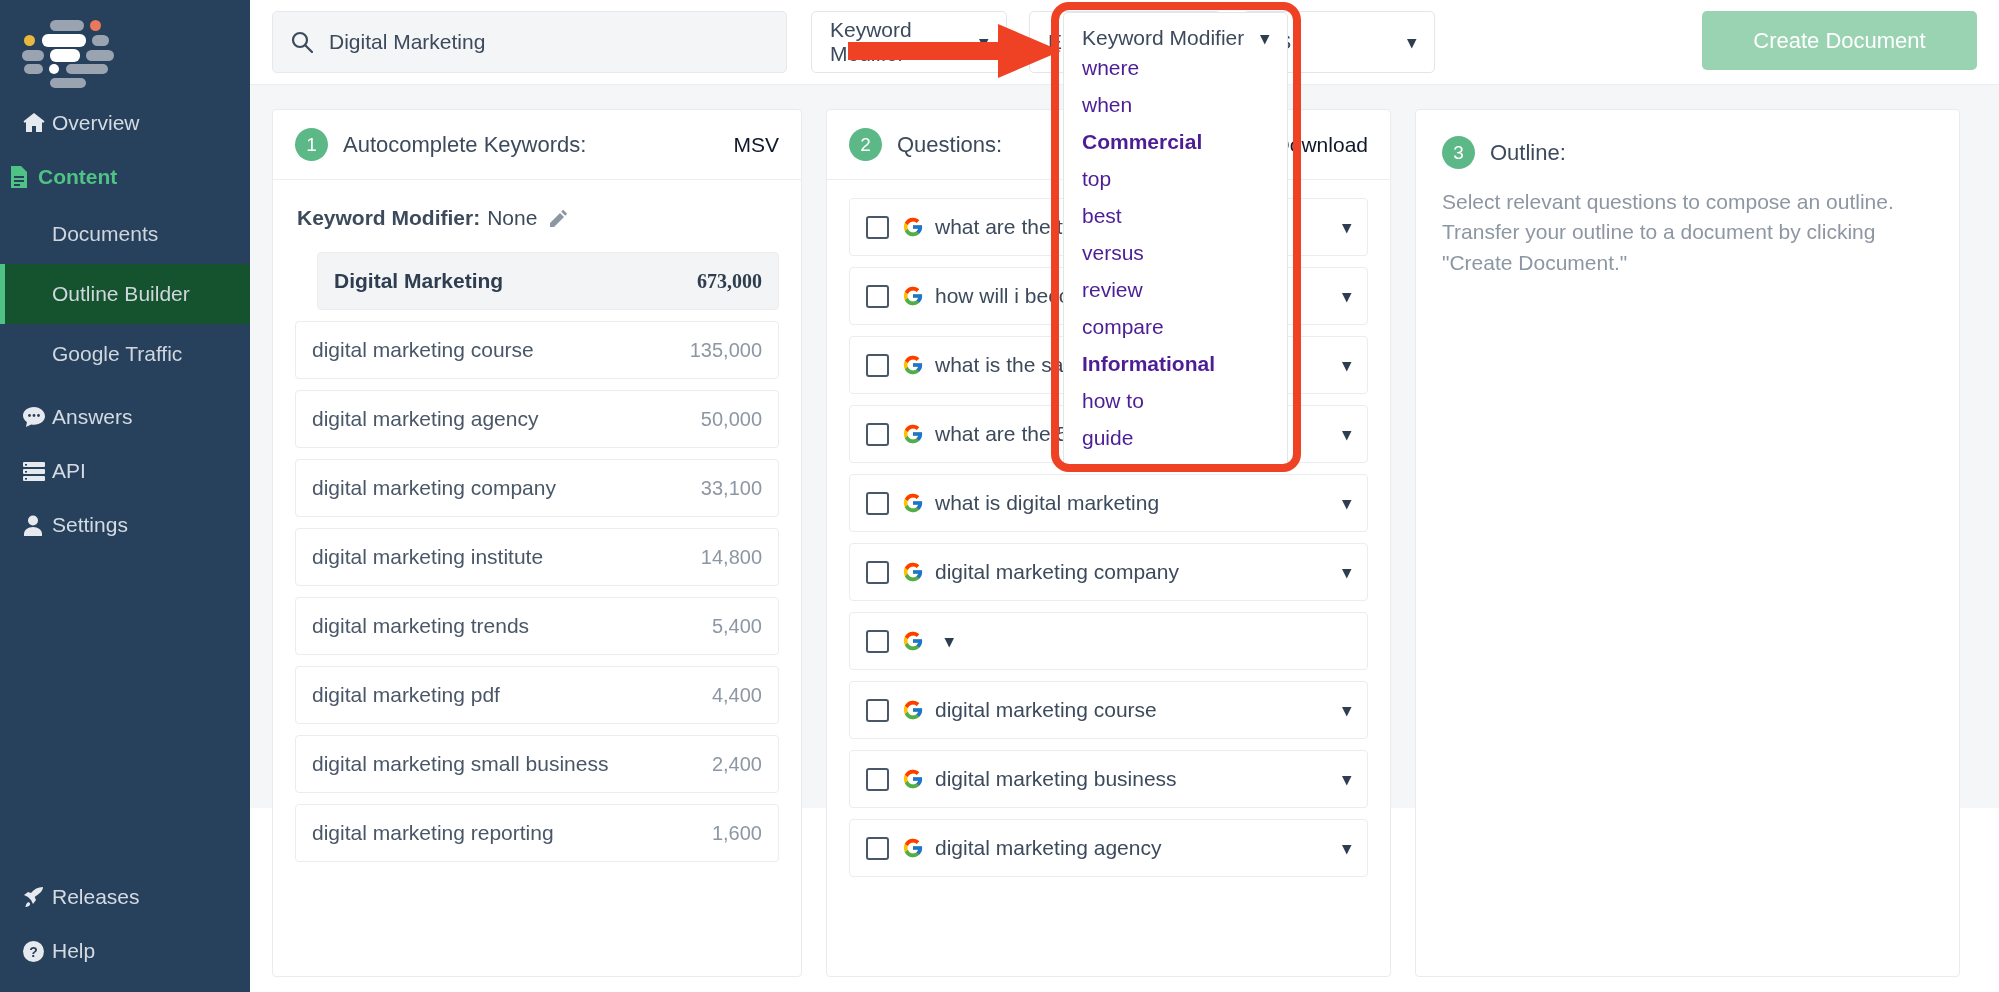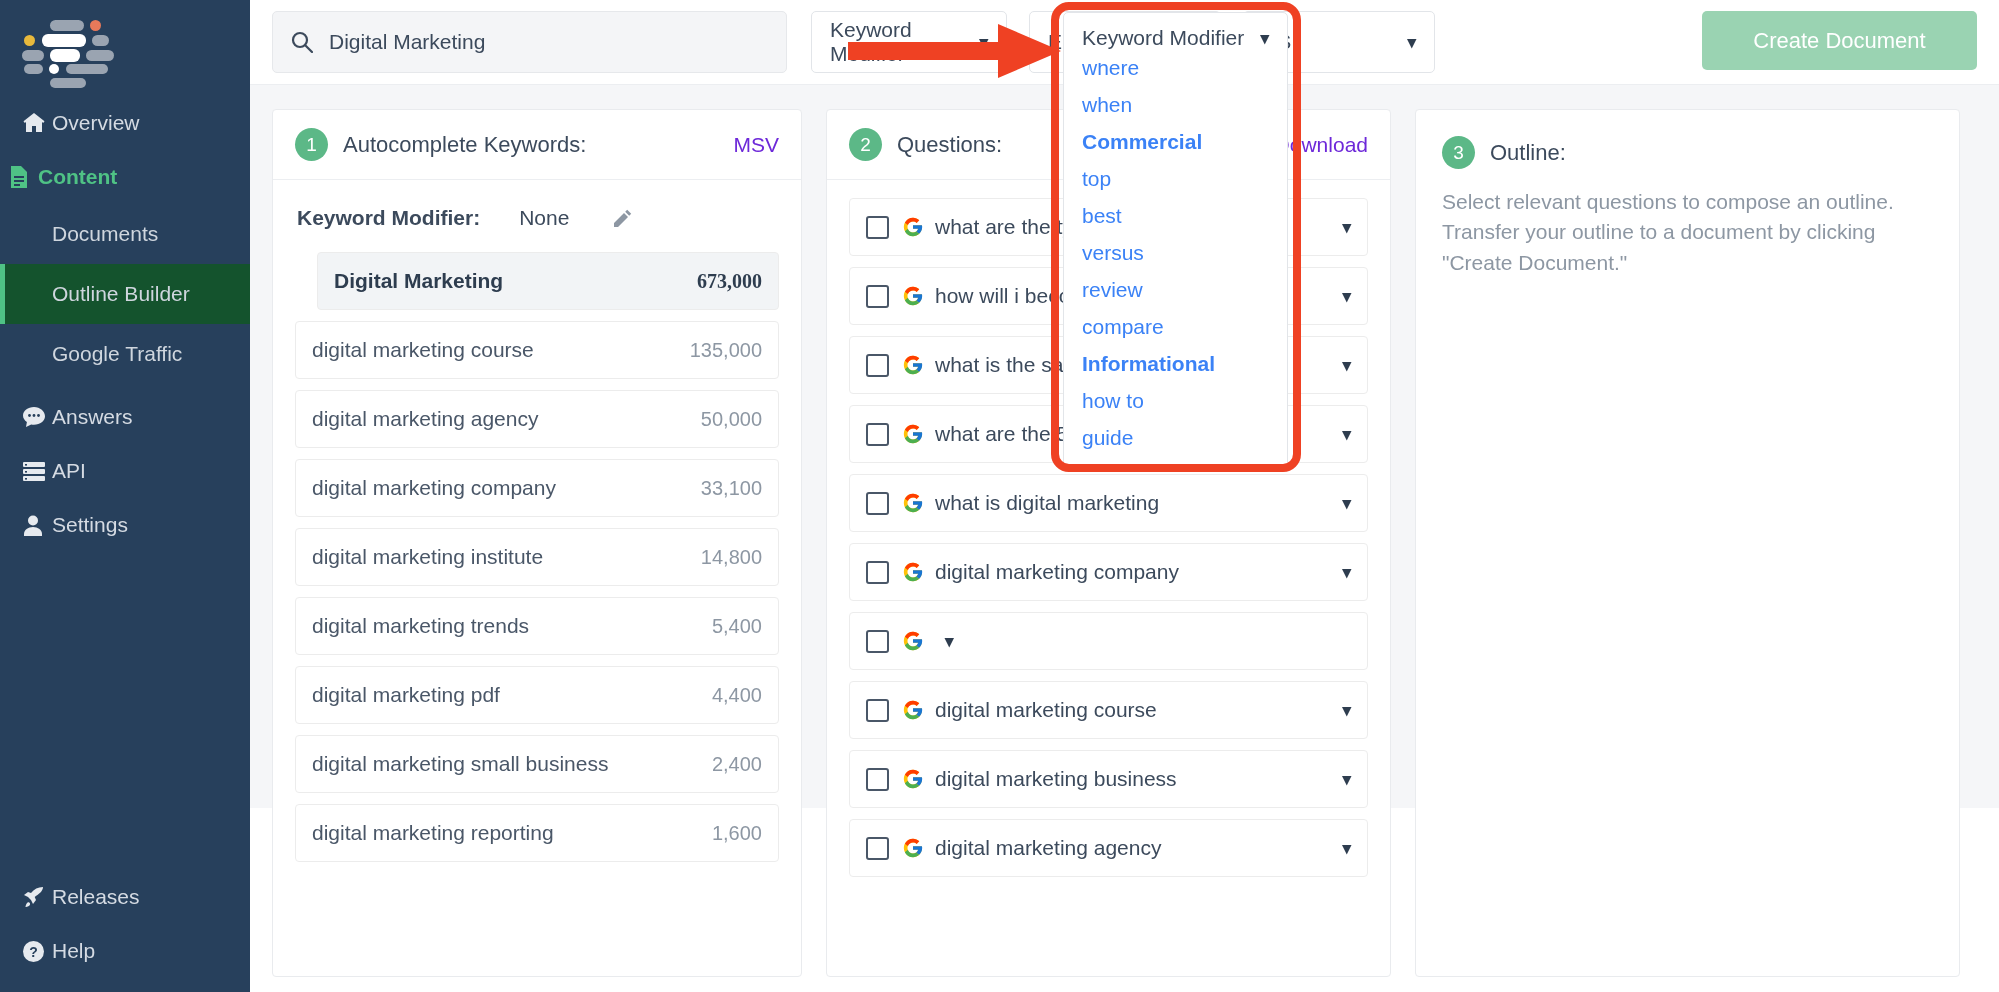--- a/index.html
+++ b/index.html
@@ -100,25 +100,25 @@
     justify-content: space-between;
   }
   .panel-head-left { display: flex; align-items: center; }
   .step {
     width: 33px; height: 33px; border-radius: 50%;
     background: #5cb887; color: #fff; font-size: 19px;
     display: flex; align-items: center; justify-content: center;
     margin-right: 15px; flex: 0 0 33px;
   }
   .panel-title { font-size: 22px; color: #3c4a5c; }
-  .panel-action { font-size: 21px; color: #6d28d9; cursor: pointer; text-align: right; }
+  .panel-action { font-size: 21px; color: #0f172a; cursor: pointer; text-align: right; }
 
   .panel-body { flex: 1; padding: 18px 22px 0 22px; overflow: hidden; position: relative; }
 
-  .kw-modifier { font-size: 21px; color: #3c4a5c; margin: 8px 0 22px 2px; display: flex; align-items: center; gap: 32px; }
+  .kw-modifier { font-size: 21px; color: #3c4a5c; margin: 8px 0 22px 2px; display: flex; align-items: center; }
   .kw-modifier b { font-weight: bold; }
   .pencil { margin-left: 12px; cursor: pointer; display: inline-flex; }
 
   .kw-row {
     height: 58px; border: 1px solid #ececec; border-radius: 4px;
     display: flex; align-items: center; justify-content: space-between;
     padding: 0 16px; margin-bottom: 11px; font-size: 21px; color: #4a5768;
     cursor: pointer; background: #fff;
   }
   .kw-row.sel { background: #f2f4f6; font-weight: bold; color: #2e3d4f; }
@@ -148,21 +148,21 @@
     position: absolute; left: 813px; top: 12px;
     width: 225px; height: 460px;
     background: #ffffff; border: 1px solid #e2e5e9; border-radius: 5px;
     z-index: 40; overflow: hidden;
   }
   .dd-head {
     height: 50px; display: flex; align-items: center; justify-content: space-between;
     padding: 0 18px; font-size: 21px; color: #3c4a5c;
   }
   .dd-list { padding: 0 18px; }
-  .dd-item { font-size: 21px; color: #3b82f6; line-height: 37px; cursor: pointer; white-space: nowrap; }
+  .dd-item { font-size: 21px; color: #4c1d95; line-height: 37px; cursor: pointer; white-space: nowrap; }
   .dd-item.group { font-weight: bold; }
   .dd-clip { position: absolute; top: 50px; left: 0; right: 0; bottom: 0; overflow: hidden; }
   .dd-inner { position: relative; top: -14px; }
 
   .red-outline {
     position: absolute; left: 801px; top: 2px;
     width: 250px; height: 470px;
     border: 8px solid #ef4123; border-radius: 18px;
     z-index: 50; pointer-events: none;
   }

